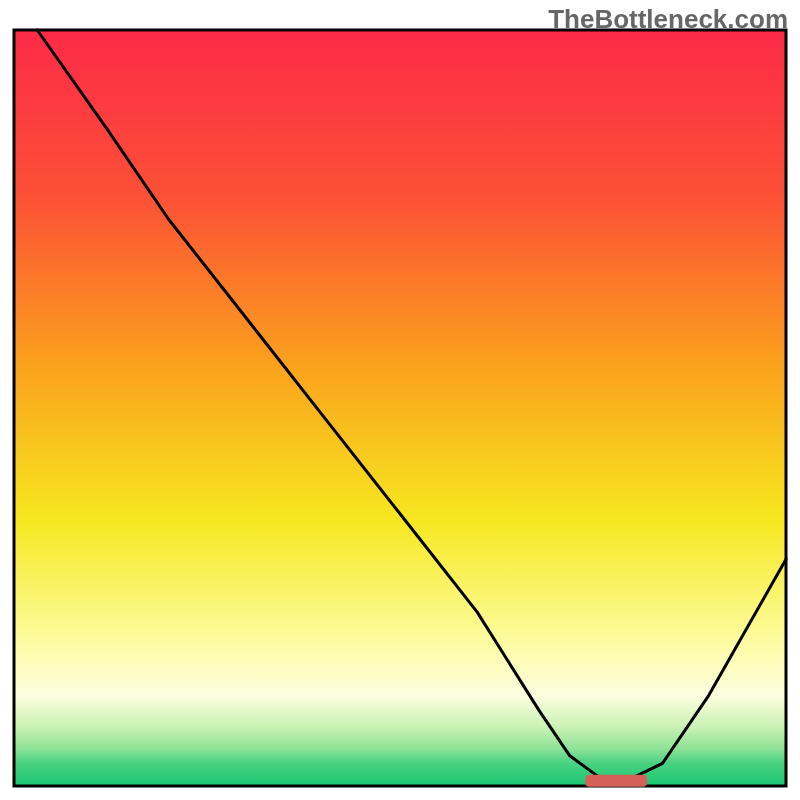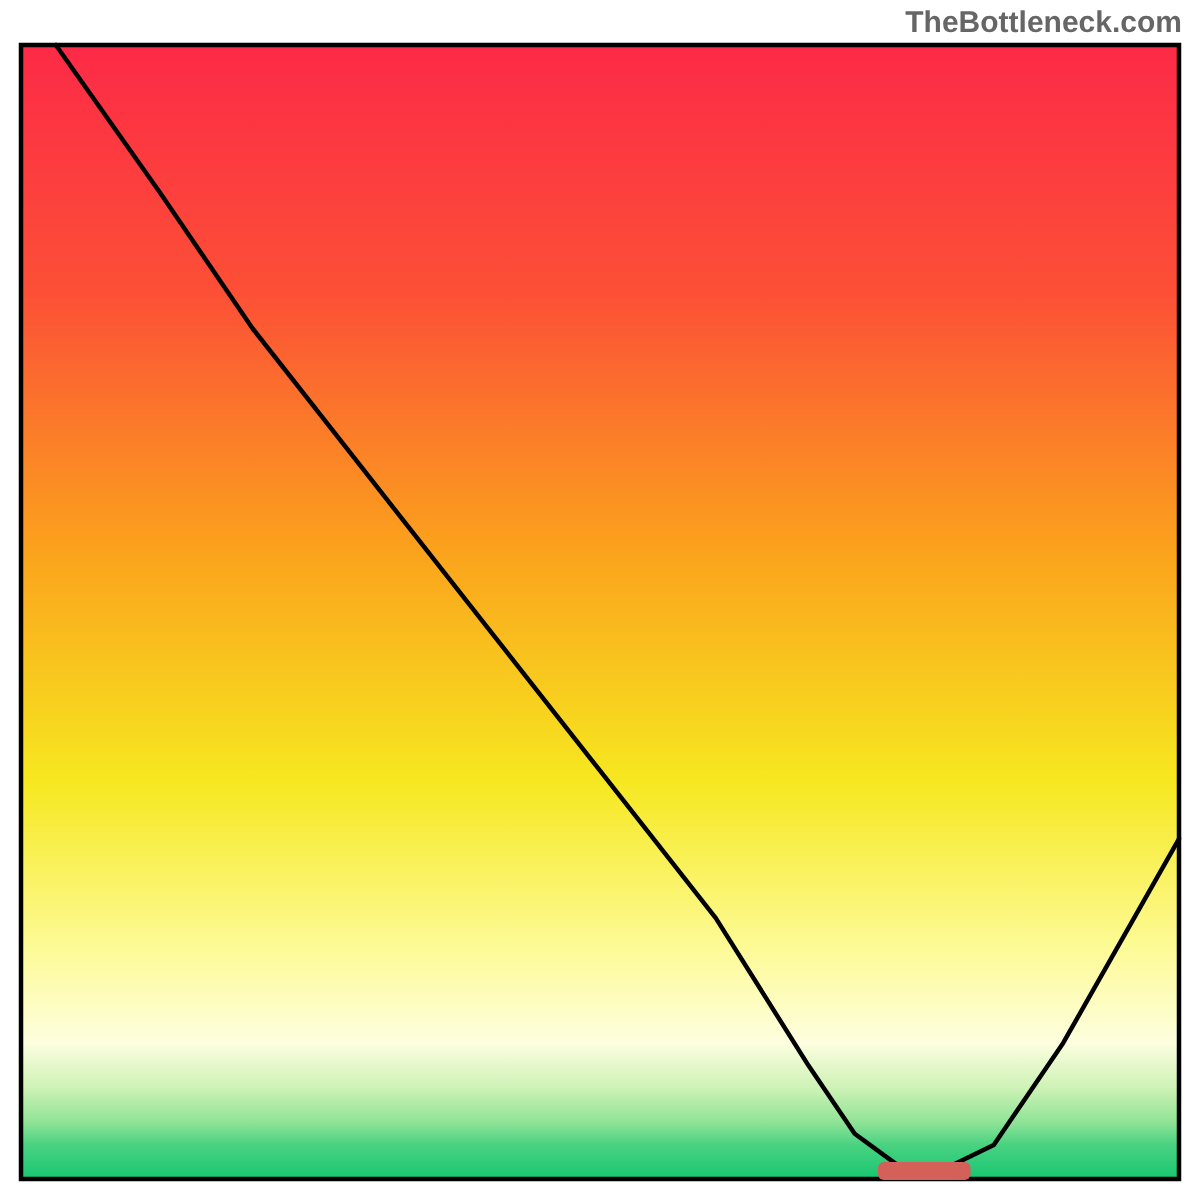--- a/index.html
+++ b/index.html
@@ -1,17 +1,17 @@
 <!DOCTYPE html>
 <html><head>
 <meta charset="utf-8">
 <style>
 body { margin: 0; padding: 0; background: #fff; }
 .canvas { width: 800px; height: 800px; position: relative; }
-.watermark { position: absolute; top: 4px; right: 12px; font-family: Arial, sans-serif; font-size: 20px; font-weight: bold; color: #565656; opacity: 0.9; }
+.watermark { position: absolute; top: 4px; right: 12px; font-family: Arial, sans-serif; font-size: 26px; font-weight: bold; color: #565656; opacity: 0.9; }
 svg { display: block; }
 </style>
 </head>
 <body>
 <div class="canvas">
 
 <svg width="800" height="800">
   <defs>
     <linearGradient id="bg-grad" x1="0" y1="0" x2="0" y2="1">
           <stop offset="0%" stop-color="#fc2a47"></stop>

